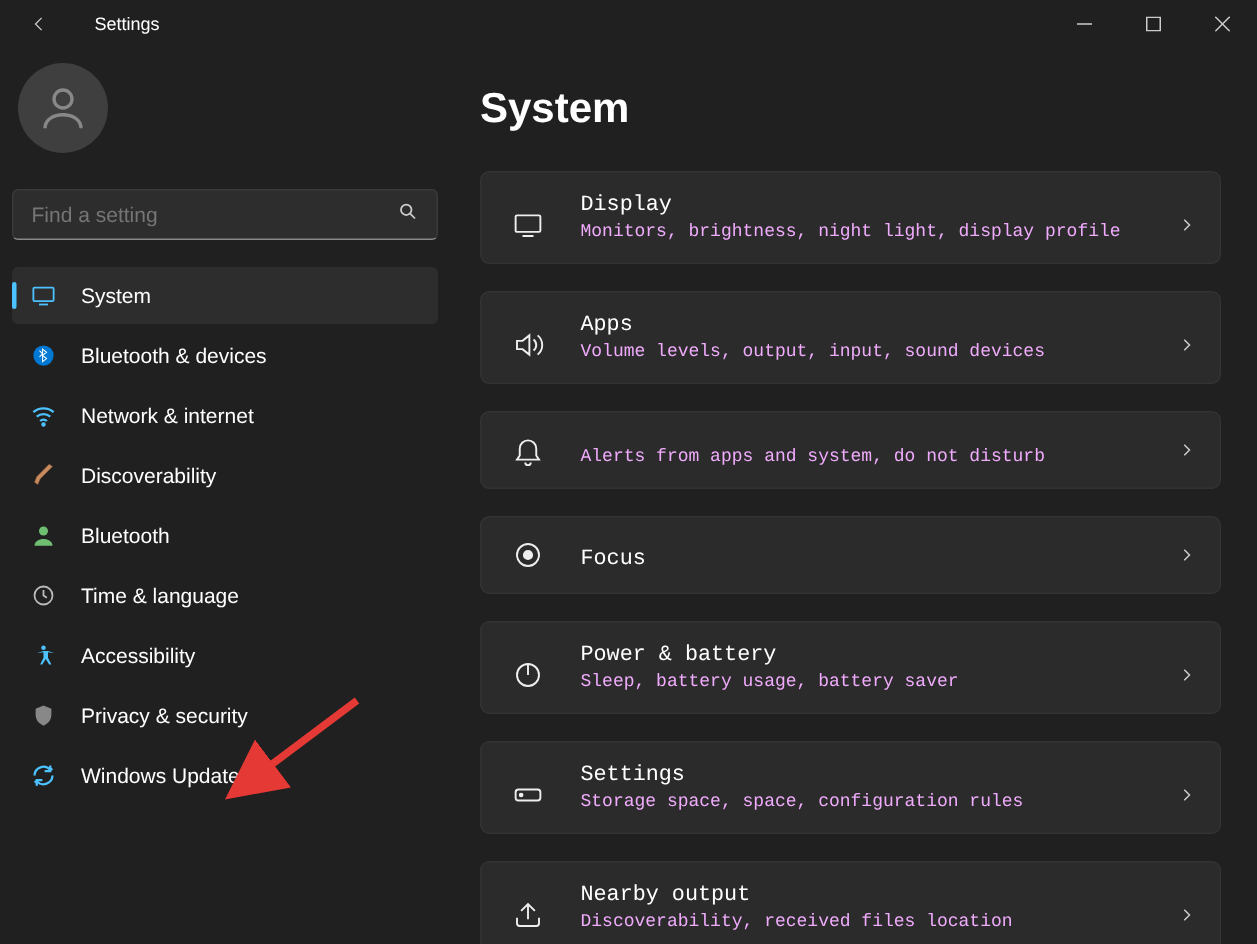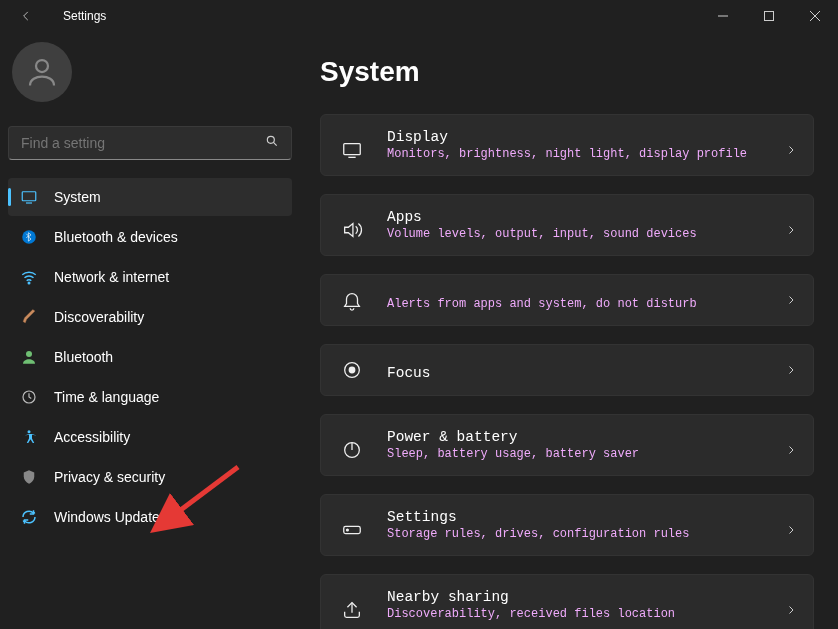--- a/index.html
+++ b/index.html
@@ -320,37 +320,37 @@
 
     <div class="card">
       <span class="cicon">
           <svg width="22" height="22" viewBox="0 0 24 24" fill="none" stroke="currentColor" stroke-width="1.4">
             <rect x="3" y="8" width="18" height="8" rx="2"></rect>
             <circle cx="7" cy="12" r="1" fill="currentColor"></circle>
           </svg>
         </span>
       <div class="ctext">
         <div class="ctitle">Settings</div>
-        <div class="csub">Storage rules, drives, configuration rules</div>
+        <div class="csub">Storage space, space, configuration rules</div>
       </div>
       <span class="chev"><svg width="12" height="12" viewBox="0 0 24 24" fill="none" stroke="currentColor" stroke-width="2">
             <path d="M9 5l7 7-7 7"></path>
           </svg></span>
     </div>
 
     <div class="card">
       <span class="cicon">
           <svg width="22" height="22" viewBox="0 0 24 24" fill="none" stroke="currentColor" stroke-width="1.4">
             <path d="M4 14v4a2 2 0 002 2h12a2 2 0 002-2v-4"></path>
             <path d="M12 4v11"></path>
             <path d="M7 9l5-5 5 5"></path>
           </svg>
         </span>
       <div class="ctext">
-        <div class="ctitle">Nearby sharing</div>
+        <div class="ctitle">Nearby output</div>
         <div class="csub">Discoverability, received files location</div>
       </div>
       <span class="chev"><svg width="12" height="12" viewBox="0 0 24 24" fill="none" stroke="currentColor" stroke-width="2">
             <path d="M9 5l7 7-7 7"></path>
           </svg></span>
     </div>
 
   </div>
 </div>
 

